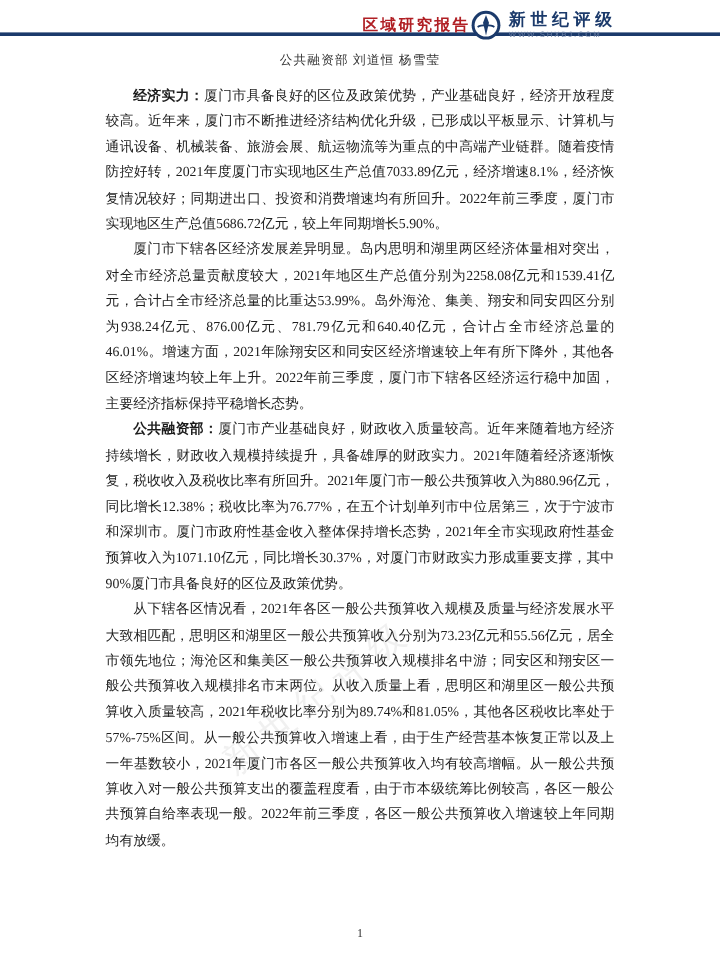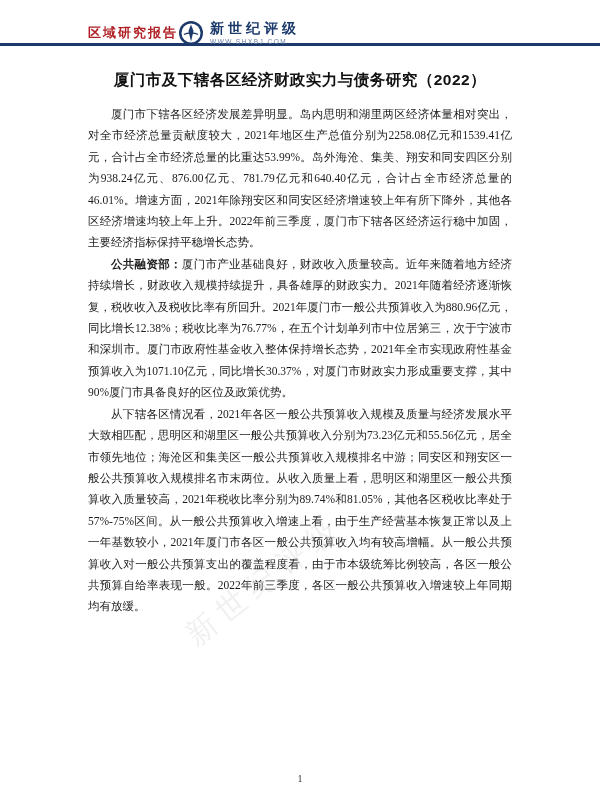--- a/index.html
+++ b/index.html
@@ -8,24 +8,24 @@
     width:600px; height:800px;
     margin:0 auto;
     background:#ffffff;
     font-family:"Liberation Serif","DejaVu Serif",serif;
     color:#1c1c1c;
     overflow:hidden;
     box-sizing:border-box;
   }
   .header {
     box-sizing:border-box;
-    height:46px;
-    padding:20px 86px 0 88px;
+    height:30px;
+    padding:8px 86px 0 88px;
     display:flex;
-    justify-content:flex-start;
+    justify-content:flex-end;
     align-items:flex-start;
     border-bottom:3px solid #1b3a6b;
   }
   .report-type {
     font-family:"Liberation Sans","DejaVu Sans",sans-serif;
     color:#b01f24;
     font-weight:bold;
     font-size:13px;
     letter-spacing:2px;
     padding-top:4px;
@@ -108,23 +108,24 @@
         </svg>
       </span>
       <div class="brand-text">
         <div class="brand-name">新世纪评级</div>
         <div class="brand-url">WWW.SHXBJ.COM</div>
       </div>
     </div>
   </header>
 
   <main class="content">
-    <h1 class="title">厦门市及下辖各区经济财政实力与债务研究（2022）</h1>
+    <div class="authors">公共融资部  刘道恒  杨雪莹</div>
 
     <div class="body-text">
+      <p><span class="lead">经济实力：</span><span>厦门市具备良好的区位及政策优势，产业基础良好，经济开放程度较高。近年来，厦门市不断推进经济结构优化升级，已形成以平板显示、计算机与通讯设备、机械装备、旅游会展、航运物流等为重点的中高端产业链群。随着疫情防控好转，2021年度厦门市实现地区生产总值7033.89亿元，经济增速8.1%，经济恢复情况较好；同期进出口、投资和消费增速均有所回升。2022年前三季度，厦门市实现地区生产总值5686.72亿元，较上年同期增长5.90%。</span></p>
       <p><span class="lead"></span><span>厦门市下辖各区经济发展差异明显。岛内思明和湖里两区经济体量相对突出，对全市经济总量贡献度较大，2021年地区生产总值分别为2258.08亿元和1539.41亿元，合计占全市经济总量的比重达53.99%。岛外海沧、集美、翔安和同安四区分别为938.24亿元、876.00亿元、781.79亿元和640.40亿元，合计占全市经济总量的46.01%。增速方面，2021年除翔安区和同安区经济增速较上年有所下降外，其他各区经济增速均较上年上升。2022年前三季度，厦门市下辖各区经济运行稳中加固，主要经济指标保持平稳增长态势。</span></p>
       <p><span class="lead">公共融资部：</span><span>厦门市产业基础良好，财政收入质量较高。近年来随着地方经济持续增长，财政收入规模持续提升，具备雄厚的财政实力。2021年随着经济逐渐恢复，税收收入及税收比率有所回升。2021年厦门市一般公共预算收入为880.96亿元，同比增长12.38%；税收比率为76.77%，在五个计划单列市中位居第三，次于宁波市和深圳市。厦门市政府性基金收入整体保持增长态势，2021年全市实现政府性基金预算收入为1071.10亿元，同比增长30.37%，对厦门市财政实力形成重要支撑，其中90%厦门市具备良好的区位及政策优势。</span></p>
       <p><span class="lead"></span><span>从下辖各区情况看，2021年各区一般公共预算收入规模及质量与经济发展水平大致相匹配，思明区和湖里区一般公共预算收入分别为73.23亿元和55.56亿元，居全市领先地位；海沧区和集美区一般公共预算收入规模排名中游；同安区和翔安区一般公共预算收入规模排名市末两位。从收入质量上看，思明区和湖里区一般公共预算收入质量较高，2021年税收比率分别为89.74%和81.05%，其他各区税收比率处于57%-75%区间。从一般公共预算收入增速上看，由于生产经营基本恢复正常以及上一年基数较小，2021年厦门市各区一般公共预算收入均有较高增幅。从一般公共预算收入对一般公共预算支出的覆盖程度看，由于市本级统筹比例较高，各区一般公共预算自给率表现一般。2022年前三季度，各区一般公共预算收入增速较上年同期均有放缓。</span></p>
     </div>
   </main>
 
   <div class="watermark">新世纪评级</div>
 
   <footer class="footer">
     <span>1</span>

